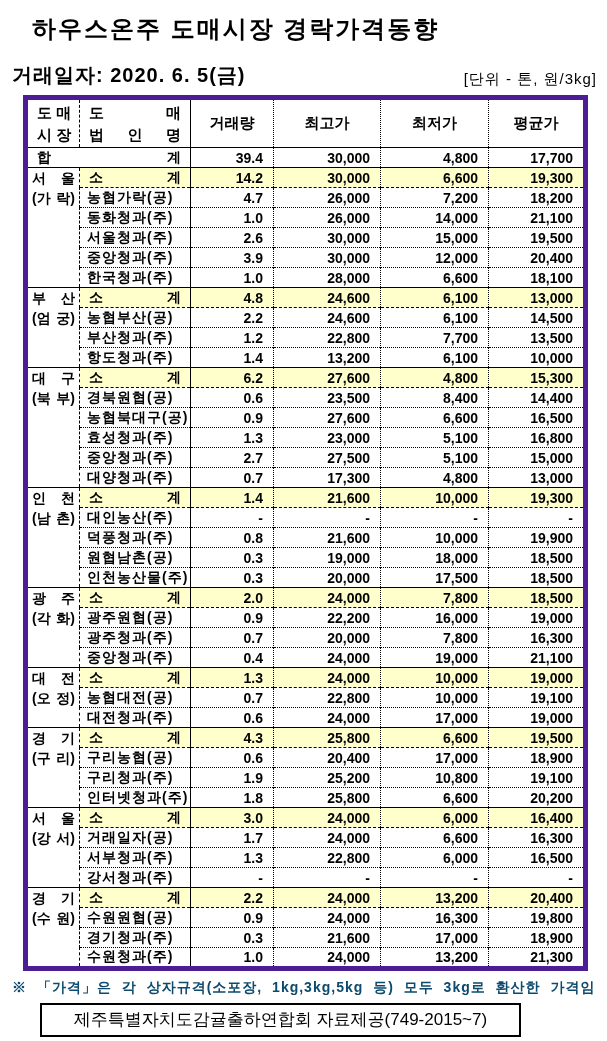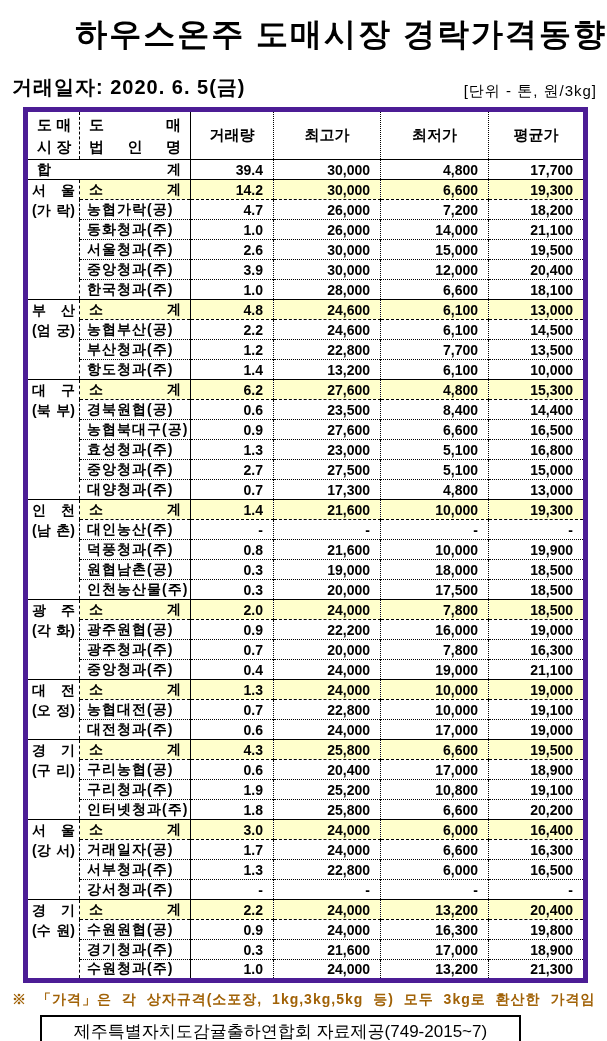--- a/index.html
+++ b/index.html
@@ -1,18 +1,18 @@
 <!DOCTYPE html>
 <html><head>
 <meta charset="utf-8">
 <style>
   * { margin:0; padding:0; box-sizing:border-box; }
   html,body { width:607px; height:1041px; background:#ffffff; overflow:hidden;
               font-family:"Liberation Sans", sans-serif; color:#000; }
-  .page-title { text-align:right; margin-top:13px; font-size:32px; font-weight:bold; letter-spacing:2px;margin-left:32px; }
+  .page-title { text-align:left; margin-top:13px; font-size:24px; font-weight:bold; letter-spacing:2px;margin-left:32px; }
   .meta-row { display:flex; justify-content:space-between; align-items:flex-end;
               margin:17px 10px 6px 12px; }
   .date-label { font-size:20px; font-weight:bold; letter-spacing:1px; }
   .unit-label { font-size:15px; font-weight:normal; letter-spacing:1px;padding-left:28px; }
   table.price { border-collapse:collapse; table-layout:fixed; margin-left:23px;
                 width:562px; border:5px solid #4c1d95; }
   col.c1{width:54px;} col.c2{width:111px;} col.c3{width:83px;}
   col.c4{width:107px;} col.c5{width:108px;} col.c6{width:97px;}
   th, td { height:20px; font-size:14px; font-weight:bold; white-space:nowrap;
            overflow:hidden; padding:0; vertical-align:middle; }
@@ -24,21 +24,21 @@
   .v1 { border-right:1px dashed #000; }
   .v2 { border-right:1px solid  #000; }
   .v3 { border-right:1px dotted #000; }
   .hl { background:#FFFFCC; }
   td.market { vertical-align:top; }
   td.market div { line-height:20px; text-align:justify; text-align-last:justify; padding:0 4px; }
   tr.bt-solid  td { border-top:1px solid  #000; }
   tr.bt-dashed td { border-top:1px dashed #000; }
   tr.bt-dotted td { border-top:1px dotted #000; }
   .footnote { margin:8px 0 0 12px; font-size:14px; font-weight:bold;
-              color:#a16207; letter-spacing:1px; word-spacing:5px; }
+              color:#0c4a6e; letter-spacing:1px; word-spacing:5px; }
   .source-box { margin:6px 0 0 40px; width:481px; border:2px solid #000;
                 text-align:center; font-size:17px; font-weight:normal; padding:3px 0 4px 0; }
 </style>
 </head>
 <body>
 
 <div class="page-title">하우스온주 도매시장 경락가격동향</div>
 
 <div class="meta-row">
   <span class="date-label">거래일자: 2020. 6. 5(금)</span>

